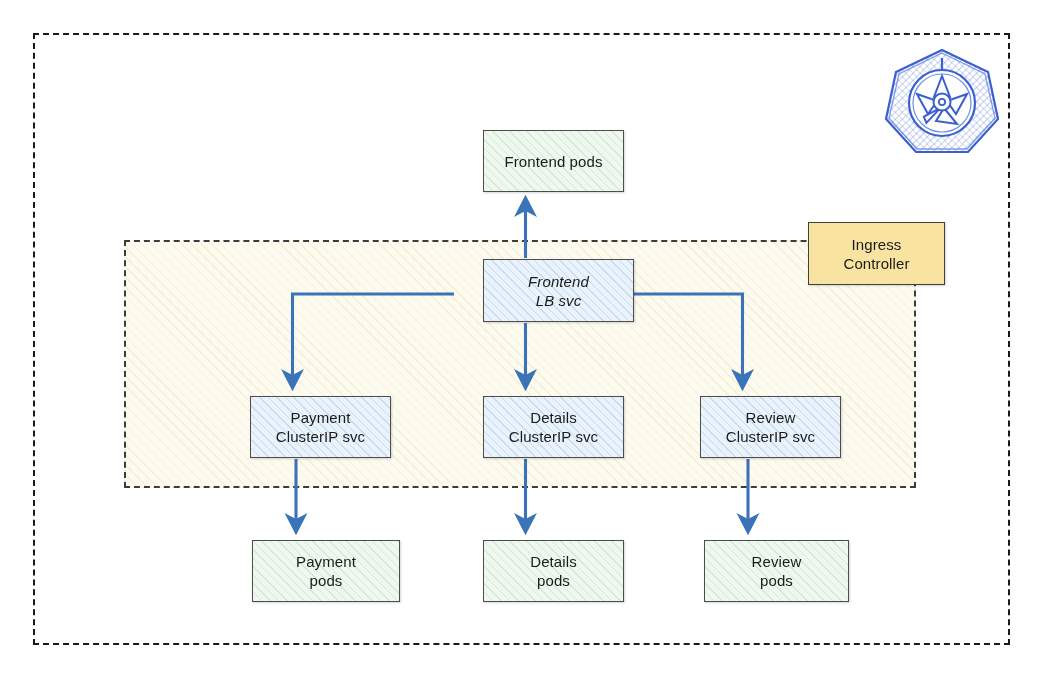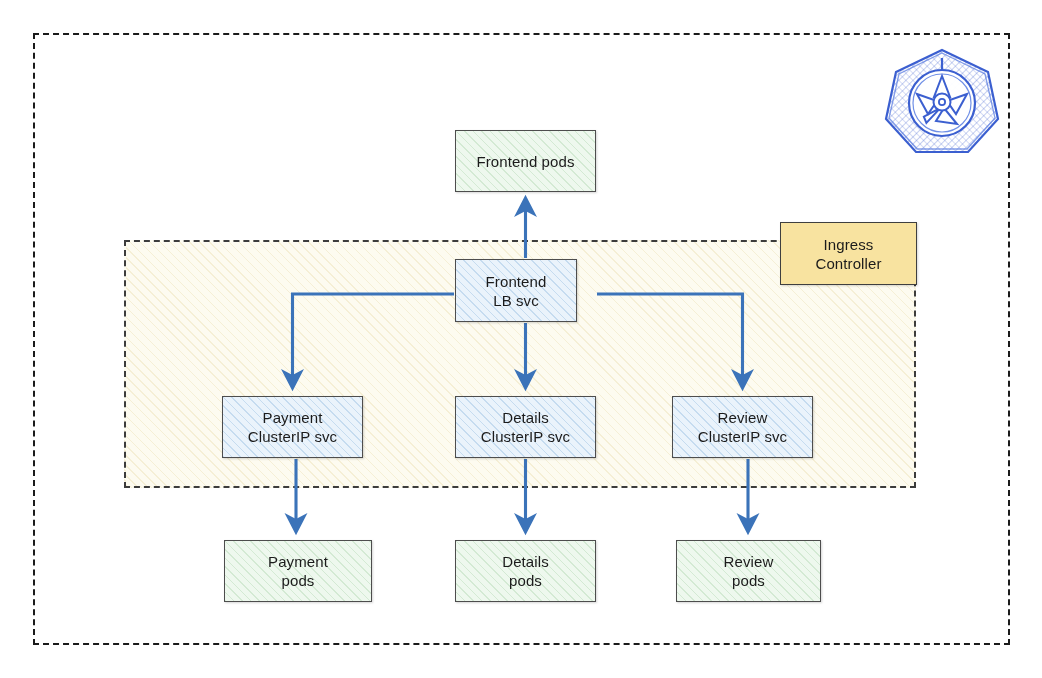--- a/index.html
+++ b/index.html
@@ -55,20 +55,21 @@
     display: flex;
     align-items: center;
     justify-content: center;
     text-align: center;
     font-size: 15px;
     line-height: 19px;
     color: #1b1b1b;
     letter-spacing: 0.1px;
     white-space: pre-line;
     box-shadow: 1px 1px 2px rgba(0,0,0,0.16);
+    margin-left: 28px;
   }
 
   
   .node.pods {
     background-color: #eef8ee;
     background-image: repeating-linear-gradient(
         45deg,
         rgba(150, 200, 150, 0.30) 0px,
         rgba(150, 200, 150, 0.30) 1px,
         rgba(238, 248, 238, 0) 1px,
@@ -87,21 +88,21 @@
   }
 
   
   .node.ingress {
     background-color: #f8e3a0;
     border-color: #3f3f3f;
   }
 
   
   #frontend-pods      { left: 455px; top: 130px; width: 141px; height: 62px; }
-  #frontend-lb-svc    { left: 455px; top: 259px; width: 122px; height: 63px; }
+  #frontend-lb-svc    { left: 455px; top: 259px; width: 151px; height: 63px; font-style: italic; }
   #ingress-controller { left: 780px; top: 222px; width: 137px; height: 63px; }
   #payment-svc        { left: 222px; top: 396px; width: 141px; height: 62px; }
   #details-svc        { left: 455px; top: 396px; width: 141px; height: 62px; }
   #review-svc         { left: 672px; top: 396px; width: 141px; height: 62px; }
   #payment-pods       { left: 224px; top: 540px; width: 148px; height: 62px; }
   #details-pods       { left: 455px; top: 540px; width: 141px; height: 62px; }
   #review-pods        { left: 676px; top: 540px; width: 145px; height: 62px; }
 
   
   #edges {

